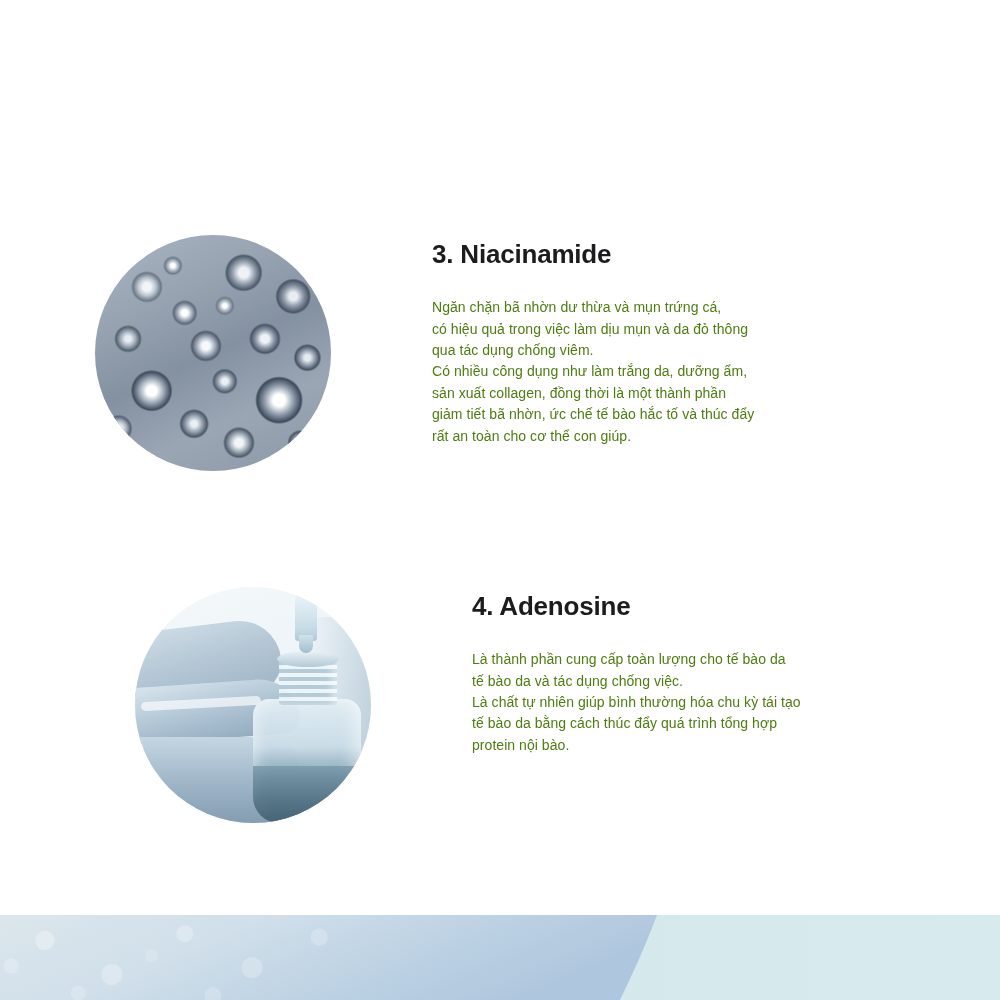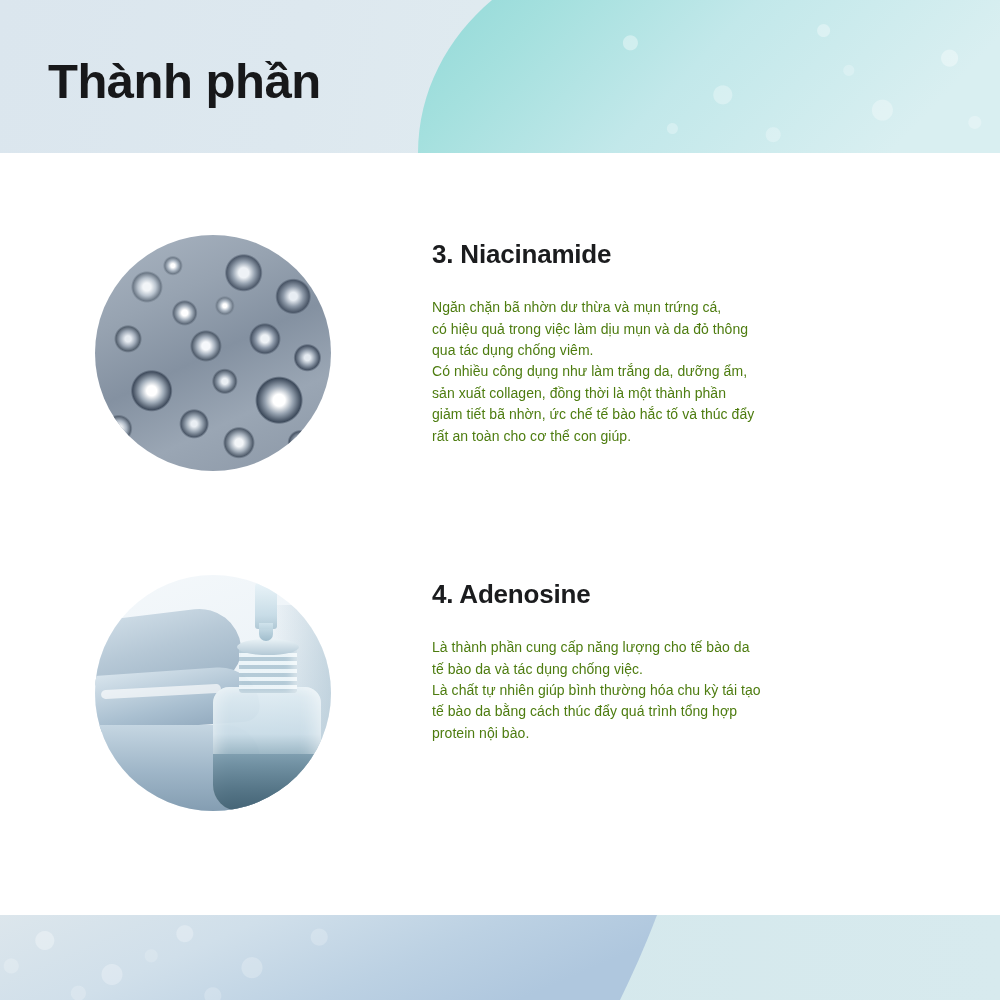--- a/index.html
+++ b/index.html
@@ -90,21 +90,21 @@
     width:1000px; height:762px;
   }
 
   .item {
     position:absolute;
     left:0; width:1000px;
     display:flex;
     align-items:flex-start;
   }
   .item-niacinamide { top:82px; }
-  .item-adenosine   { top:422px; }
+  .item-adenosine   { top:434px;padding-left:40px; }
 
   .thumb-wrap {
     position:relative;
     width:236px; height:236px;
     margin-left:95px;
     flex:0 0 auto;
   }
   .thumb {
     position:relative;
     width:236px; height:236px;
@@ -242,35 +242,20 @@
     line-height:1.53;
     letter-spacing:0.05px;
   }
   .item-body p { margin:0; }
 </style>
 </head>
 <body>
 
 <div class="page">
 
-  <div class="header">
-    <svg class="header-curve" viewBox="0 0 1000 153" preserveAspectRatio="none">
-      <defs>
-        <linearGradient id="tealGrad" x1="0" y1="0" x2="1" y2="0.25">
-          <stop offset="0%" stop-color="#93d9d8"></stop>
-          <stop offset="22%" stop-color="#a4e0de"></stop>
-          <stop offset="55%" stop-color="#c2e8ea"></stop>
-          <stop offset="100%" stop-color="#d9eff1"></stop>
-        </linearGradient>
-      </defs>
-      <path d="M 492,0 L 1000,0 L 1000,153 L 418,153 C 418,92 447,38 492,0 Z" fill="url(#tealGrad)"></path>
-    </svg>
-    <div class="header-bubbles"></div>
-    <div class="header-title">Thành phần</div>
-  </div>
 
   <div class="content">
 
     <div class="item item-niacinamide">
       <div class="thumb-wrap">
         <div class="thumb">
           <div class="photo-gel"></div>
         </div>
       </div>
       <div class="text-block">
@@ -302,21 +287,21 @@
             <div class="bottle-neck"></div>
             <div class="bottle-mouth"></div>
             <div class="dropper"></div>
             <div class="dropper-tip"></div>
           </div>
         </div>
       </div>
       <div class="text-block">
         <div class="item-heading">4. Adenosine</div>
         <div class="item-body">
-          <p>Là thành phần cung cấp năng lượng cho tế bào da</p>
+          <p>Là thành phần cung cấp toàn lượng cho tế bào da</p>
           <p>tế bào da và tác dụng chống việc.</p>
           <p>Là chất tự nhiên giúp bình thường hóa chu kỳ tái tạo</p>
           <p>tế bào da bằng cách thúc đẩy quá trình tổng hợp</p>
           <p>protein nội bào.</p>
         </div>
       </div>
     </div>
 
   </div>
 

